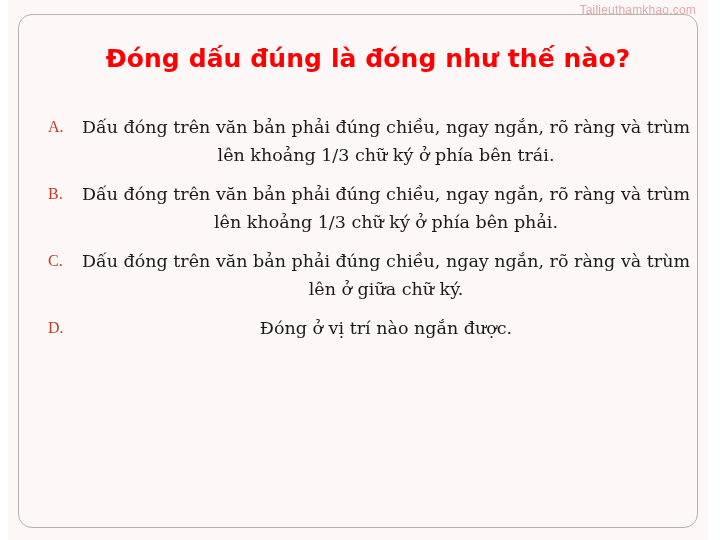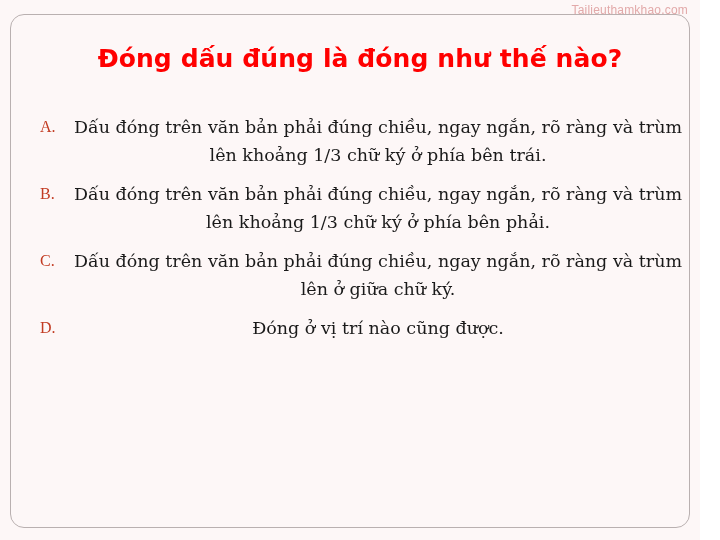--- a/index.html
+++ b/index.html
@@ -12,20 +12,21 @@
     background: #ffffff;
     font-family: "Liberation Serif", serif;
     overflow: hidden;
   }
   .slide {
     position: relative;
     width: 700px;
     height: 540px;
     background: #fdf7f7;
     box-sizing: border-box;
+    margin-left: 8px;
   }
   .slide-border {
     position: absolute;
     left: 10px;
     top: 14px;
     right: 10px;
     bottom: 12px;
     border: 1px solid #b9b0b0;
     border-radius: 14px;
     box-sizing: border-box;
@@ -107,18 +108,18 @@
       <div class="answer-text">Dấu đóng trên văn bản phải đúng chiều, ngay ngắn, rõ ràng và trùm lên khoảng 1/3 chữ ký ở phía bên phải.</div>
     </div>
 
     <div class="answer">
       <div class="answer-letter">C.</div>
       <div class="answer-text">Dấu đóng trên văn bản phải đúng chiều, ngay ngắn, rõ ràng và trùm lên ở giữa chữ ký.</div>
     </div>
 
     <div class="answer">
       <div class="answer-letter">D.</div>
-      <div class="answer-text">Đóng ở vị trí nào cũng được.</div>
+      <div class="answer-text">Đóng ở vị trí nào ngắn được.</div>
     </div>
 
   </div>
 
 </div>
 
 </body></html>

